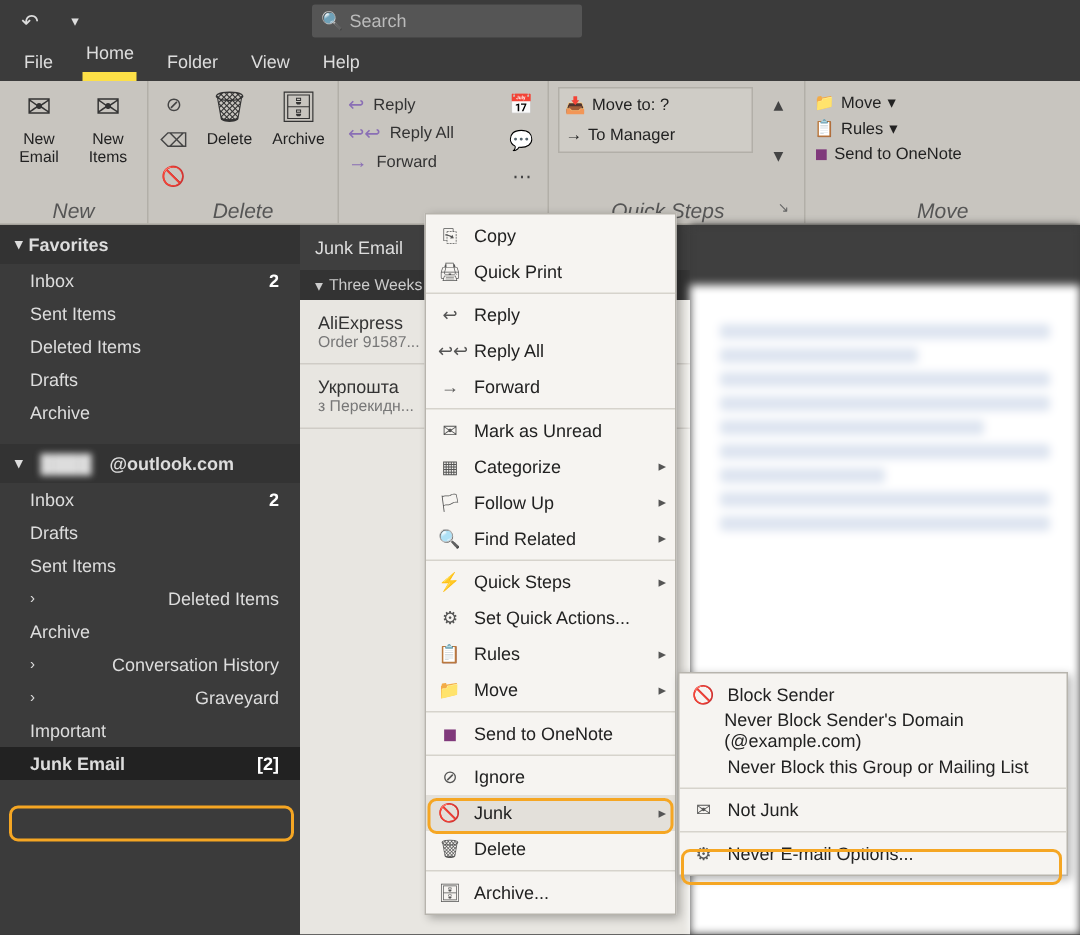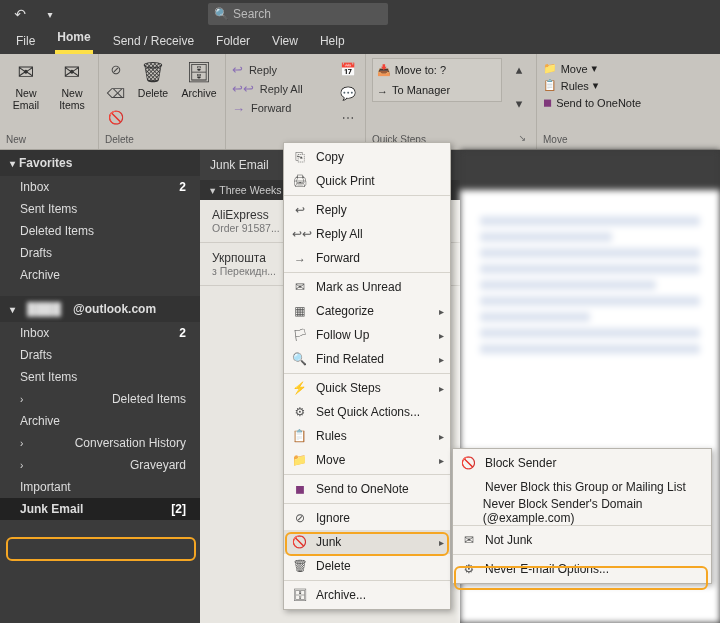--- a/index.html
+++ b/index.html
@@ -4,25 +4,25 @@
 <style>
   * { box-sizing: border-box; margin: 0; padding: 0; font-family: "Segoe UI", Arial, sans-serif; }
   body { width: 720px; height: 623px; overflow: hidden; background: #3b3b3b; font-size: 12px; color: #222; position: relative; }
   
   .titlebar { height: 28px; background: #3b3b3b; display: flex; align-items: center; padding: 0 8px; gap: 6px; }
   .titlebar .icon-btn { width: 24px; height: 24px; color: #ddd; display: flex; align-items: center; justify-content: center; font-size: 14px; cursor: pointer; }
   .searchbox { margin-left: 140px; width: 180px; height: 22px; background: #555; border-radius: 2px; display: flex; align-items: center; padding: 0 6px; gap: 4px; color: #bbb; font-size: 12px; }
   
   .menutabs { height: 26px; background: #3b3b3b; display: flex; align-items: flex-end; gap: 18px; padding: 0 14px; color: #ddd; }
   .menutabs span { padding: 4px 2px 6px 2px; cursor: pointer; }
-  .menutabs span.active { border-bottom: 4px solid #fde047; font-weight: 700; }
+  .menutabs span.active { border-bottom: 6px solid #fde047; font-weight: 400; }
   
   .ribbon { height: 96px; background: #c8c5bf; display: flex; border-bottom: 1px solid #a6a39c; }
   .ribgroup { border-right: 1px solid #b2afa8; display: flex; flex-direction: column; justify-content: space-between; padding: 4px 6px 2px 6px; }
-  .ribgroup-label { text-align: left; font-size: 10px; color: #555; height: 14px; line-height: 14px; }
+  .ribgroup-label { text-align: center; font-size: 14px; color: #555; height: 14px; line-height: 14px; font-style: italic; }
   .ribgroup-body { display: flex; align-items: flex-start; gap: 6px; height: 78px; }
   .ribbtn-lg { width: 40px; display: flex; flex-direction: column; align-items: center; gap: 2px; cursor: pointer; font-size: 10.5px; color: #222; text-align:center; line-height:1.1;}
   .ribbtn-lg .ic { width: 28px; height: 28px; display:flex; align-items:center; justify-content:center; font-size:20px; color:#333; }
   .smallstack { display:flex; flex-direction:column; gap:2px; }
   .smallstack .sm { width:22px; height:22px; display:flex; align-items:center; justify-content:center; font-size:13px; cursor:pointer; color:#444;}
   .replystack { display:flex; flex-direction:column; gap:4px; padding-top:4px;}
   .replystack .row { display:flex; align-items:center; gap:6px; cursor:pointer; font-size:11px; color:#333;}
   .replystack .row .arr { color:#8a6fb5; font-size:13px;}
   .quicksteps { width:130px; display:flex; flex-direction:column; gap:2px; padding:2px; border:1px solid #b2afa8; background:#cfccc6; font-size:11px;}
   .quicksteps .qsrow { display:flex; align-items:center; gap:4px; height:18px; cursor:pointer; padding:0 2px;}
@@ -74,21 +74,20 @@
   <div class="icon-btn" style="font-size:10px;">▾</div>
   <div class="searchbox">
     <span>🔍</span>
     <span>Search</span>
   </div>
 </div>
 
 <div class="menutabs">
   <span>File</span>
   <span class="active">Home</span>
-  <span>Send / Receive</span>
   <span>Folder</span>
   <span>View</span>
   <span>Help</span>
 </div>
 
 <div class="ribbon">
   <div class="ribgroup">
     <div class="ribgroup-body">
       <div class="ribbtn-lg">
         <div class="ic">✉</div>
@@ -371,25 +370,25 @@
     </div>
 </div>
 
 <div class="submenu">
   <div class="mi">
       <span class="ic">🚫</span>
       <span>Block Sender</span>
     </div>
   <div class="mi">
       <span class="ic"></span>
+      <span>Never Block Sender's Domain (@example.com)</span>
+    </div>
+  <div class="mi">
+      <span class="ic"></span>
       <span>Never Block this Group or Mailing List</span>
-    </div>
-  <div class="mi">
-      <span class="ic"></span>
-      <span>Never Block Sender's Domain (@example.com)</span>
     </div>
   <div class="sep"></div>
   <div class="mi">
       <span class="ic">✉</span>
       <span>Not Junk</span>
     </div>
   <div class="sep"></div>
   <div class="mi">
       <span class="ic">⚙</span>
       <span>Never E-mail Options...</span>

